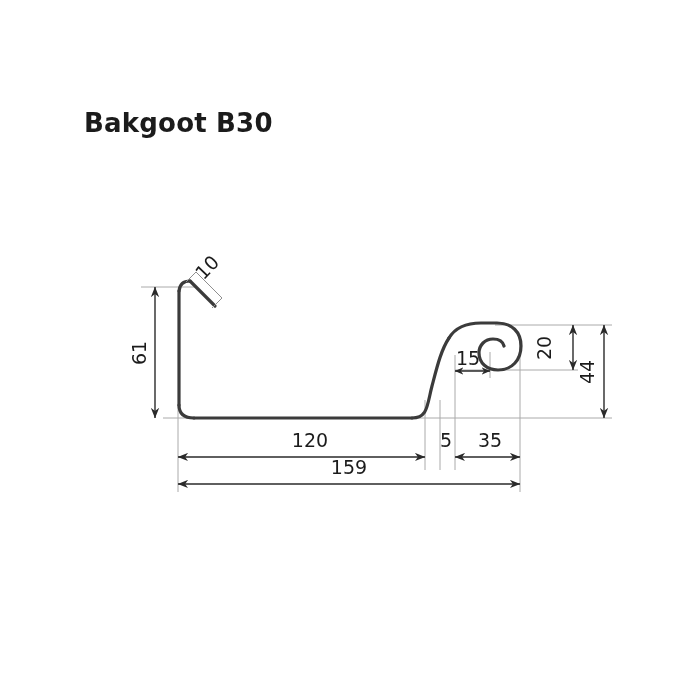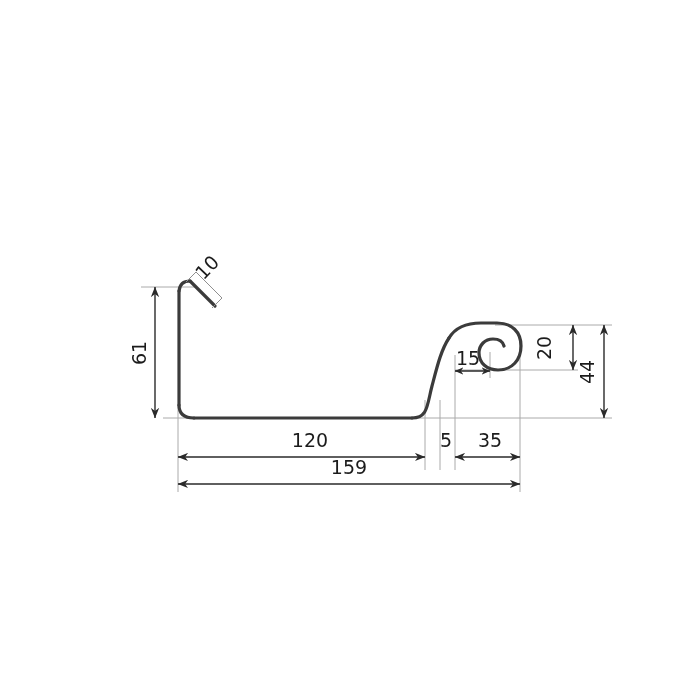--- a/index.html
+++ b/index.html
@@ -42,20 +42,21 @@
     font-family: "DejaVu Sans", sans-serif;
     font-size: 19px;
     fill: #1b1b1b;
   }
 </style>
 </head>
 <body style="background: rgb(255, 255, 255);">
 
 <div id="stage">
 
+  <div id="title">Bakgoot B30</div>
 
   <svg id="drawing" viewBox="0 0 700 700">
     <defs>
       <marker id="arrHead" markerWidth="11" markerHeight="9" refX="10.2" refY="4.5" orient="auto" markerUnits="userSpaceOnUse">
         <path d="M0,0.3 L10.5,4.5 L0,8.7 L3.1,4.5 Z" fill="#2a2a2a"></path>
       </marker>
       <marker id="arrTail" markerWidth="11" markerHeight="9" refX="0.8" refY="4.5" orient="auto" markerUnits="userSpaceOnUse">
         <path d="M11,0.3 L0.5,4.5 L11,8.7 L7.9,4.5 Z" fill="#2a2a2a"></path>
       </marker>
       <marker id="arrHeadS" markerWidth="9" markerHeight="8" refX="8.4" refY="4" orient="auto" markerUnits="userSpaceOnUse">

